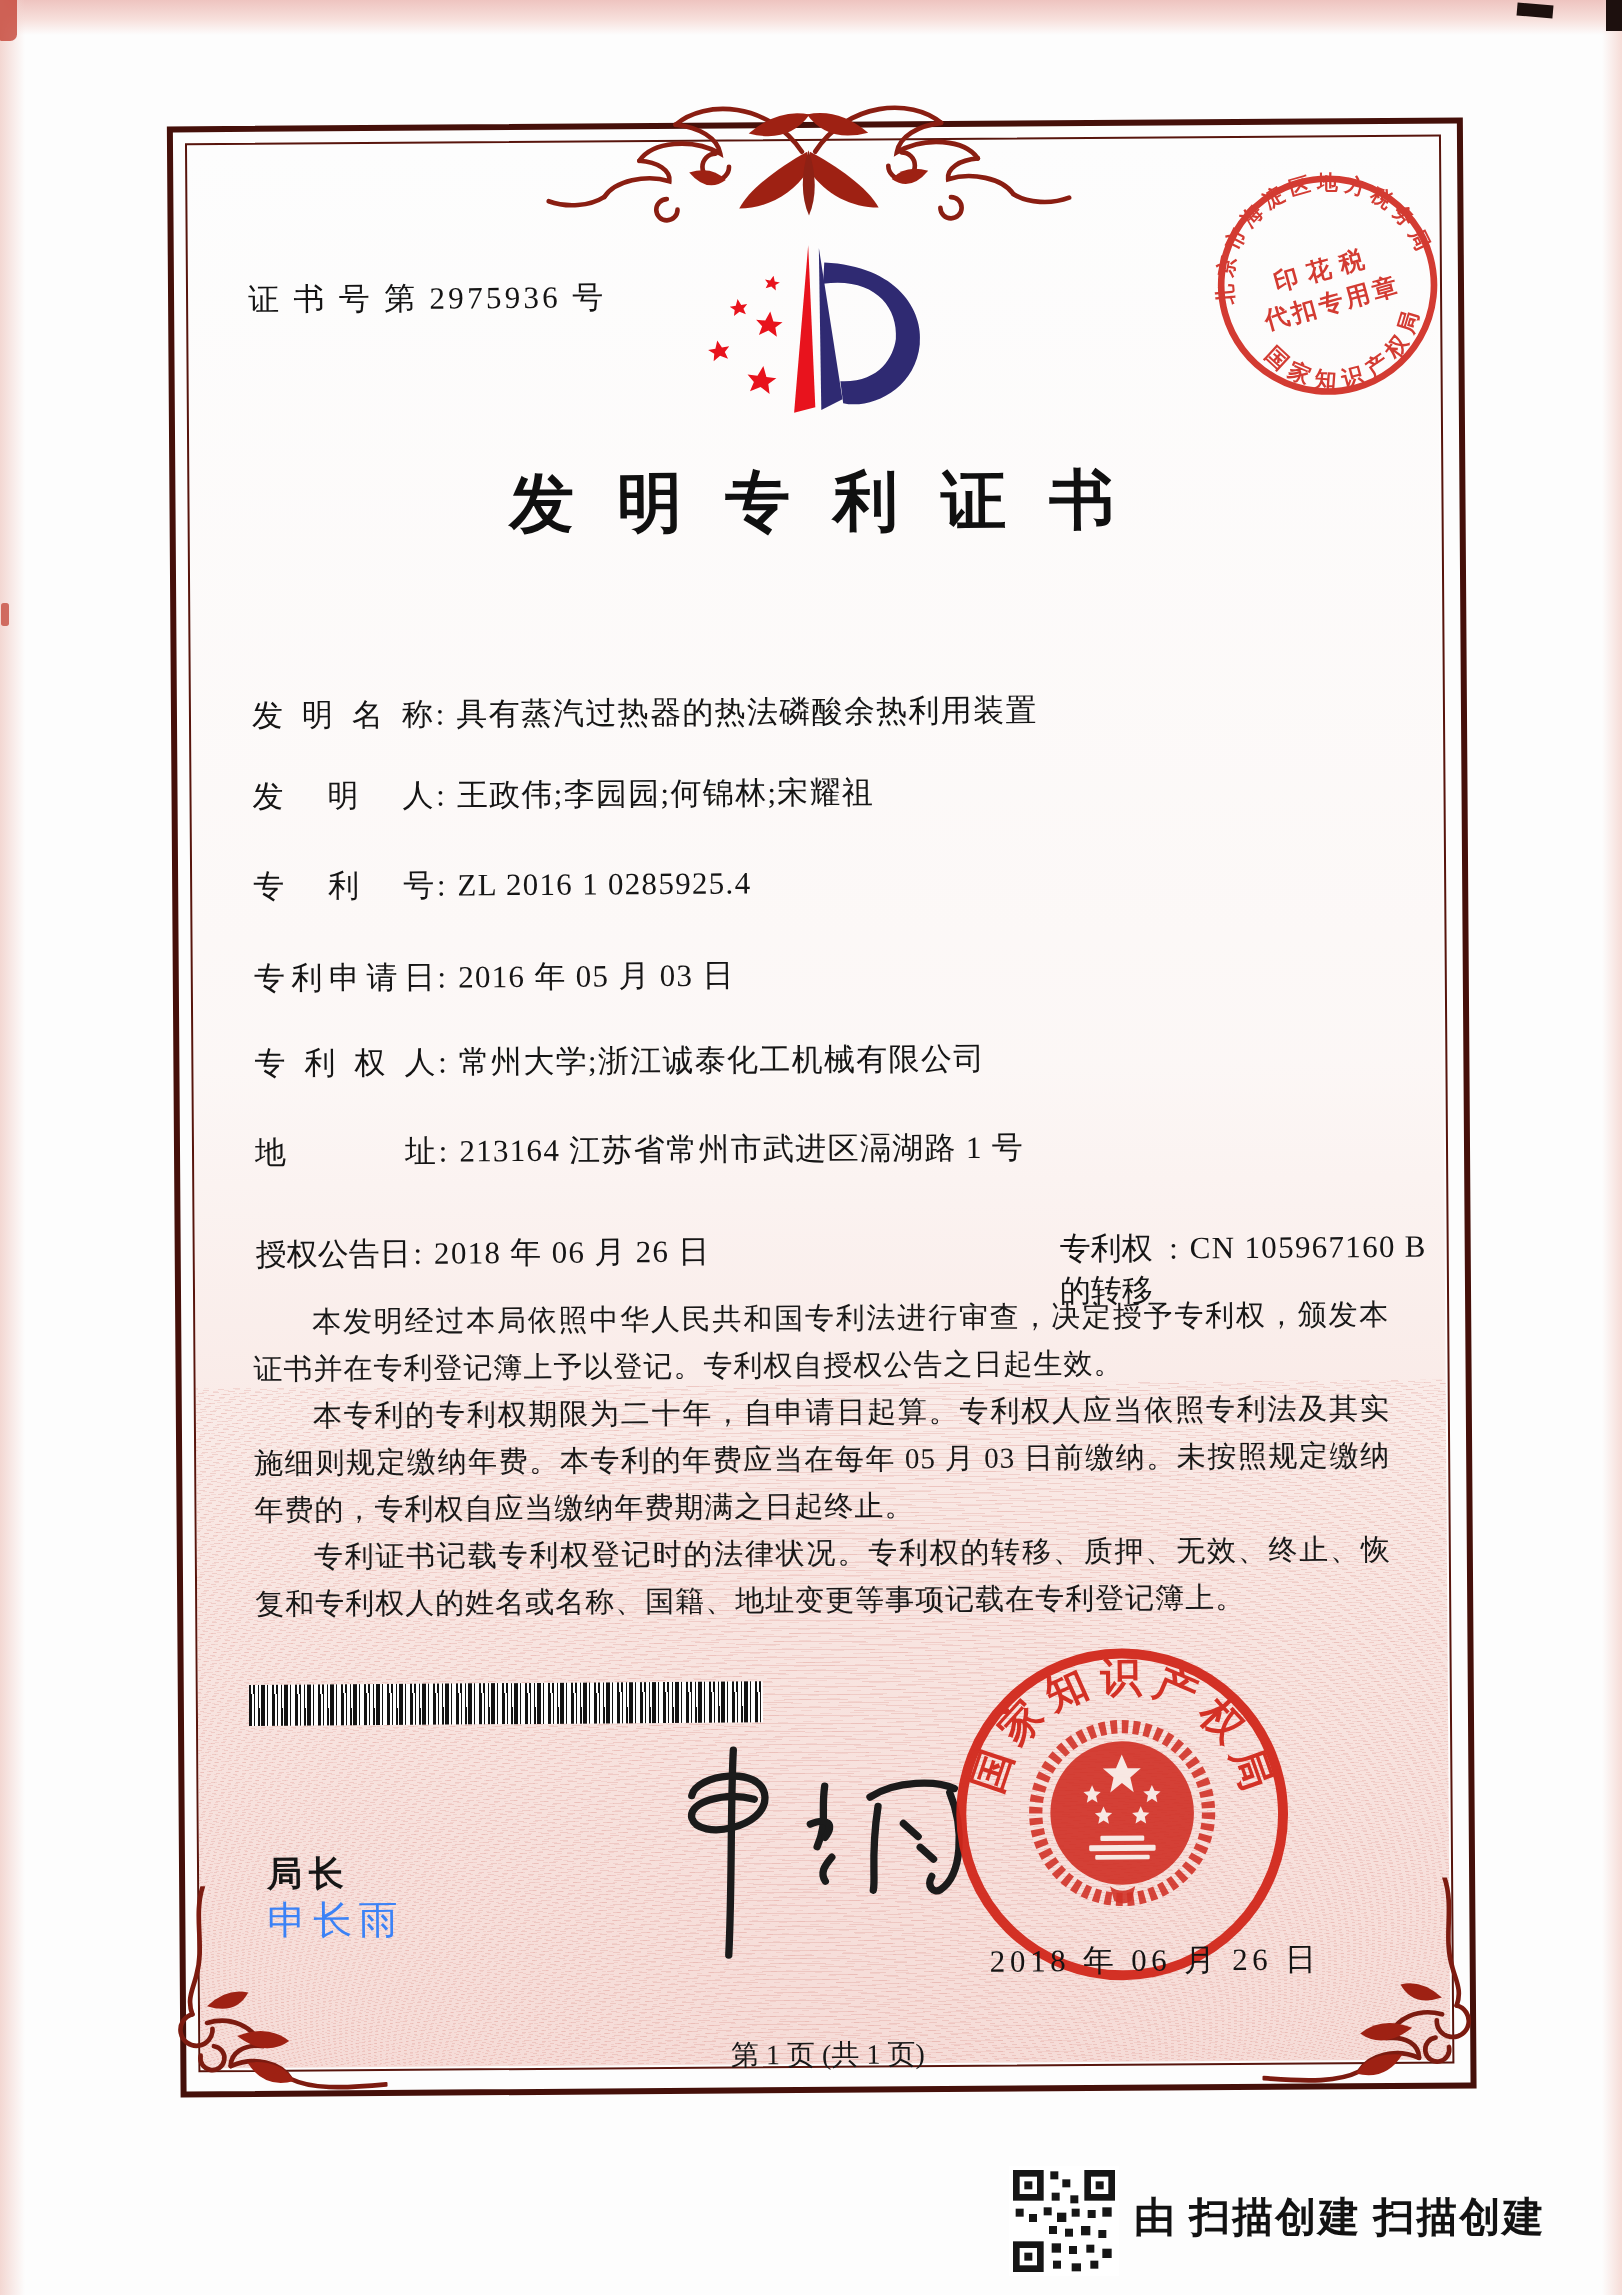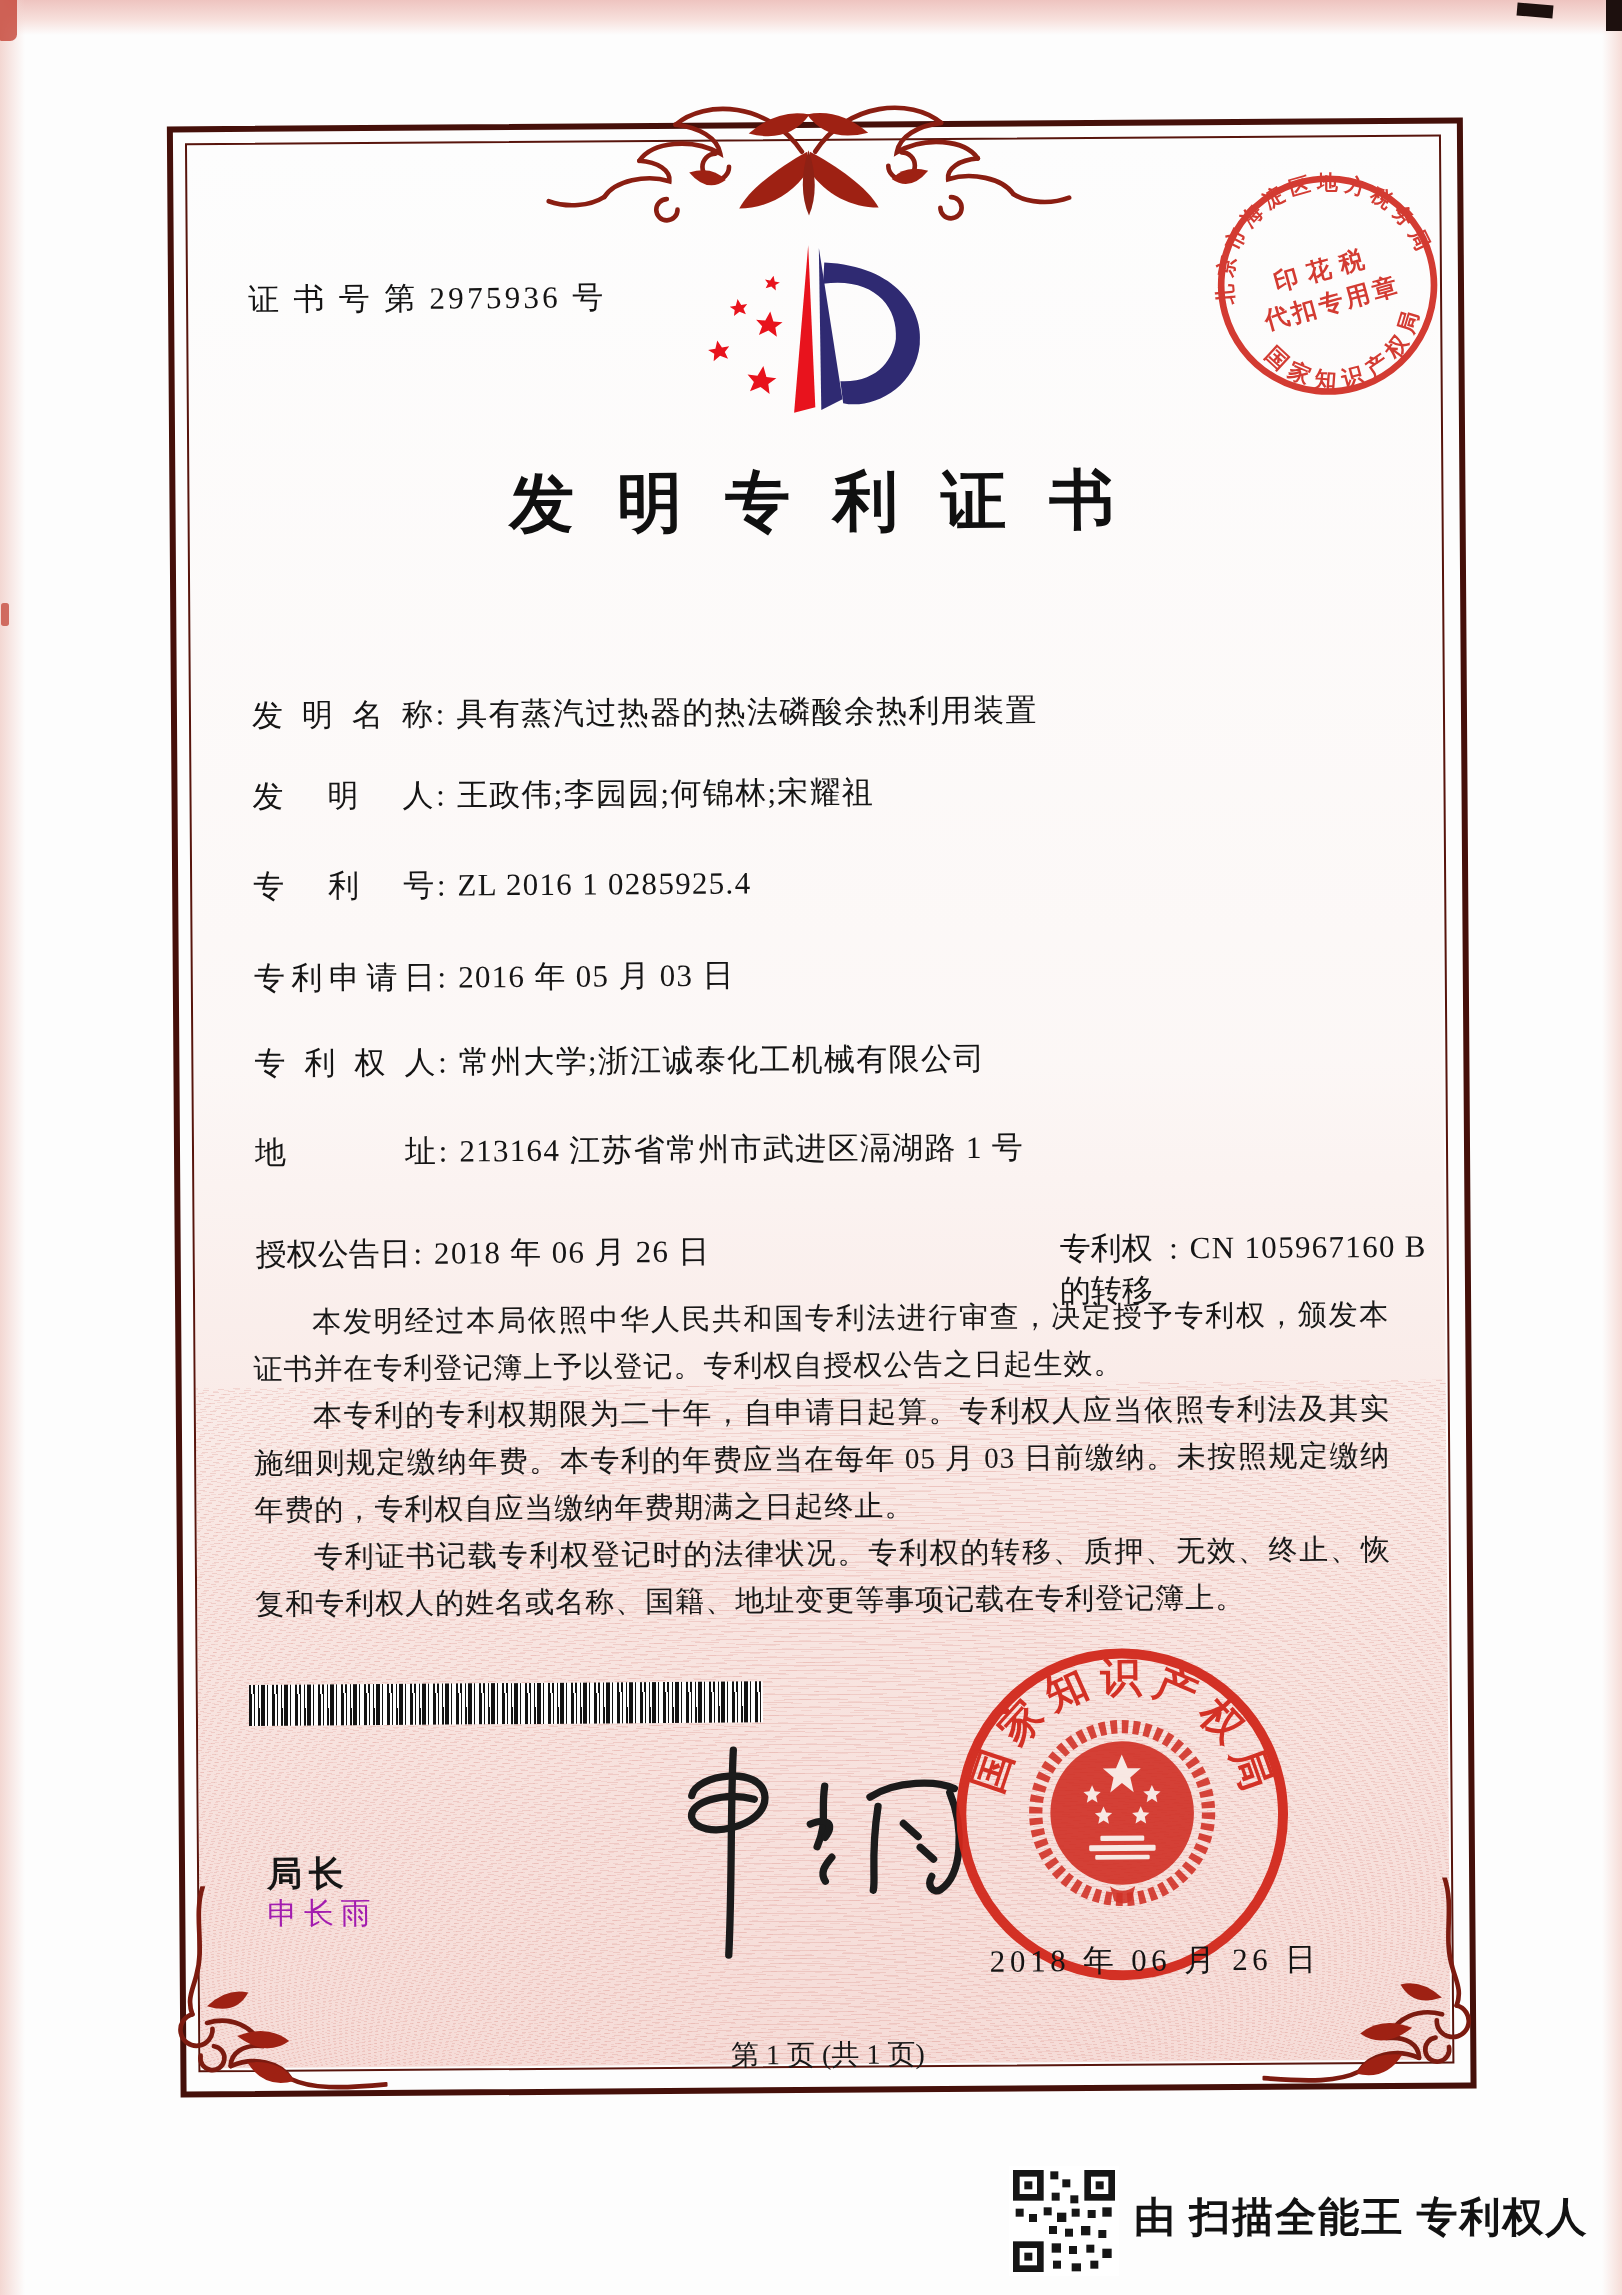--- a/index.html
+++ b/index.html
@@ -40,22 +40,22 @@
 
   .body-text{position:absolute;left:252px;top:1295px;width:1136px;font-size:29px;line-height:47px;
     text-align:justify;letter-spacing:1px;color:#181818;}
   .body-text p{margin:0;text-indent:59px;}
 
   .barcode{position:absolute;left:245px;top:1681px;width:514px;height:41px;
     background:repeating-linear-gradient(90deg,#131313 0 2.7px,#fff 2.7px 4.7px,#131313 4.7px 6px,#fff 6px 9.3px,#131313 9.3px 10.6px,#fff 10.6px 12px,#131313 12px 16px,#fff 16px 18px,#131313 18px 19.3px,#fff 19.3px 23px);}
 
   .signoff-title{position:absolute;left:262px;top:1847px;font-size:35px;letter-spacing:6.7px;
     font-family:"Liberation Sans",sans-serif;font-weight:700;color:#161616;}
-  .signoff-name{position:absolute;left:262px;top:1890px;font-size:30px;letter-spacing:6.7px;
-    font-family:Liberation Mono, monospace;font-weight:500;color:#a21caf;}
+  .signoff-name{position:absolute;left:262px;top:1890px;font-size:39px;letter-spacing:6.7px;
+    font-family:Liberation Mono, monospace;font-weight:500;color:#3b82f6;}
 
   .seal-date{position:absolute;left:930px;top:1942px;width:439px;text-align:center;
     font-size:31px;letter-spacing:4.7px;color:#141414;}
   .footer{position:absolute;left:635px;top:2036px;width:373px;text-align:center;font-size:28px;color:#181818;}
 
   .qr{position:absolute;left:1009px;top:2166px;}
   .watermark{position:absolute;left:1134px;top:2190px;font-size:41px;font-weight:700;letter-spacing:2px;color:#121212;}
 
   svg{display:block;}
 </style>
@@ -298,16 +298,16 @@
       <rect x="16" y="16" width="26" height="26"></rect>
         <rect x="123" y="16" width="26" height="26"></rect>
         <rect x="16" y="123" width="26" height="26"></rect>
     </g>
     <g fill="#161616">
       <rect x="23" y="23" width="12" height="12"></rect>
         <rect x="130" y="23" width="12" height="12"></rect>
         <rect x="23" y="130" width="12" height="12"></rect>
     </g>
   </svg>
-  <div class="watermark">由 扫描全能王 专利权人</div>
+  <div class="watermark">由 扫描创建 扫描创建</div>
 
 </div>
 
 
 </body></html>

